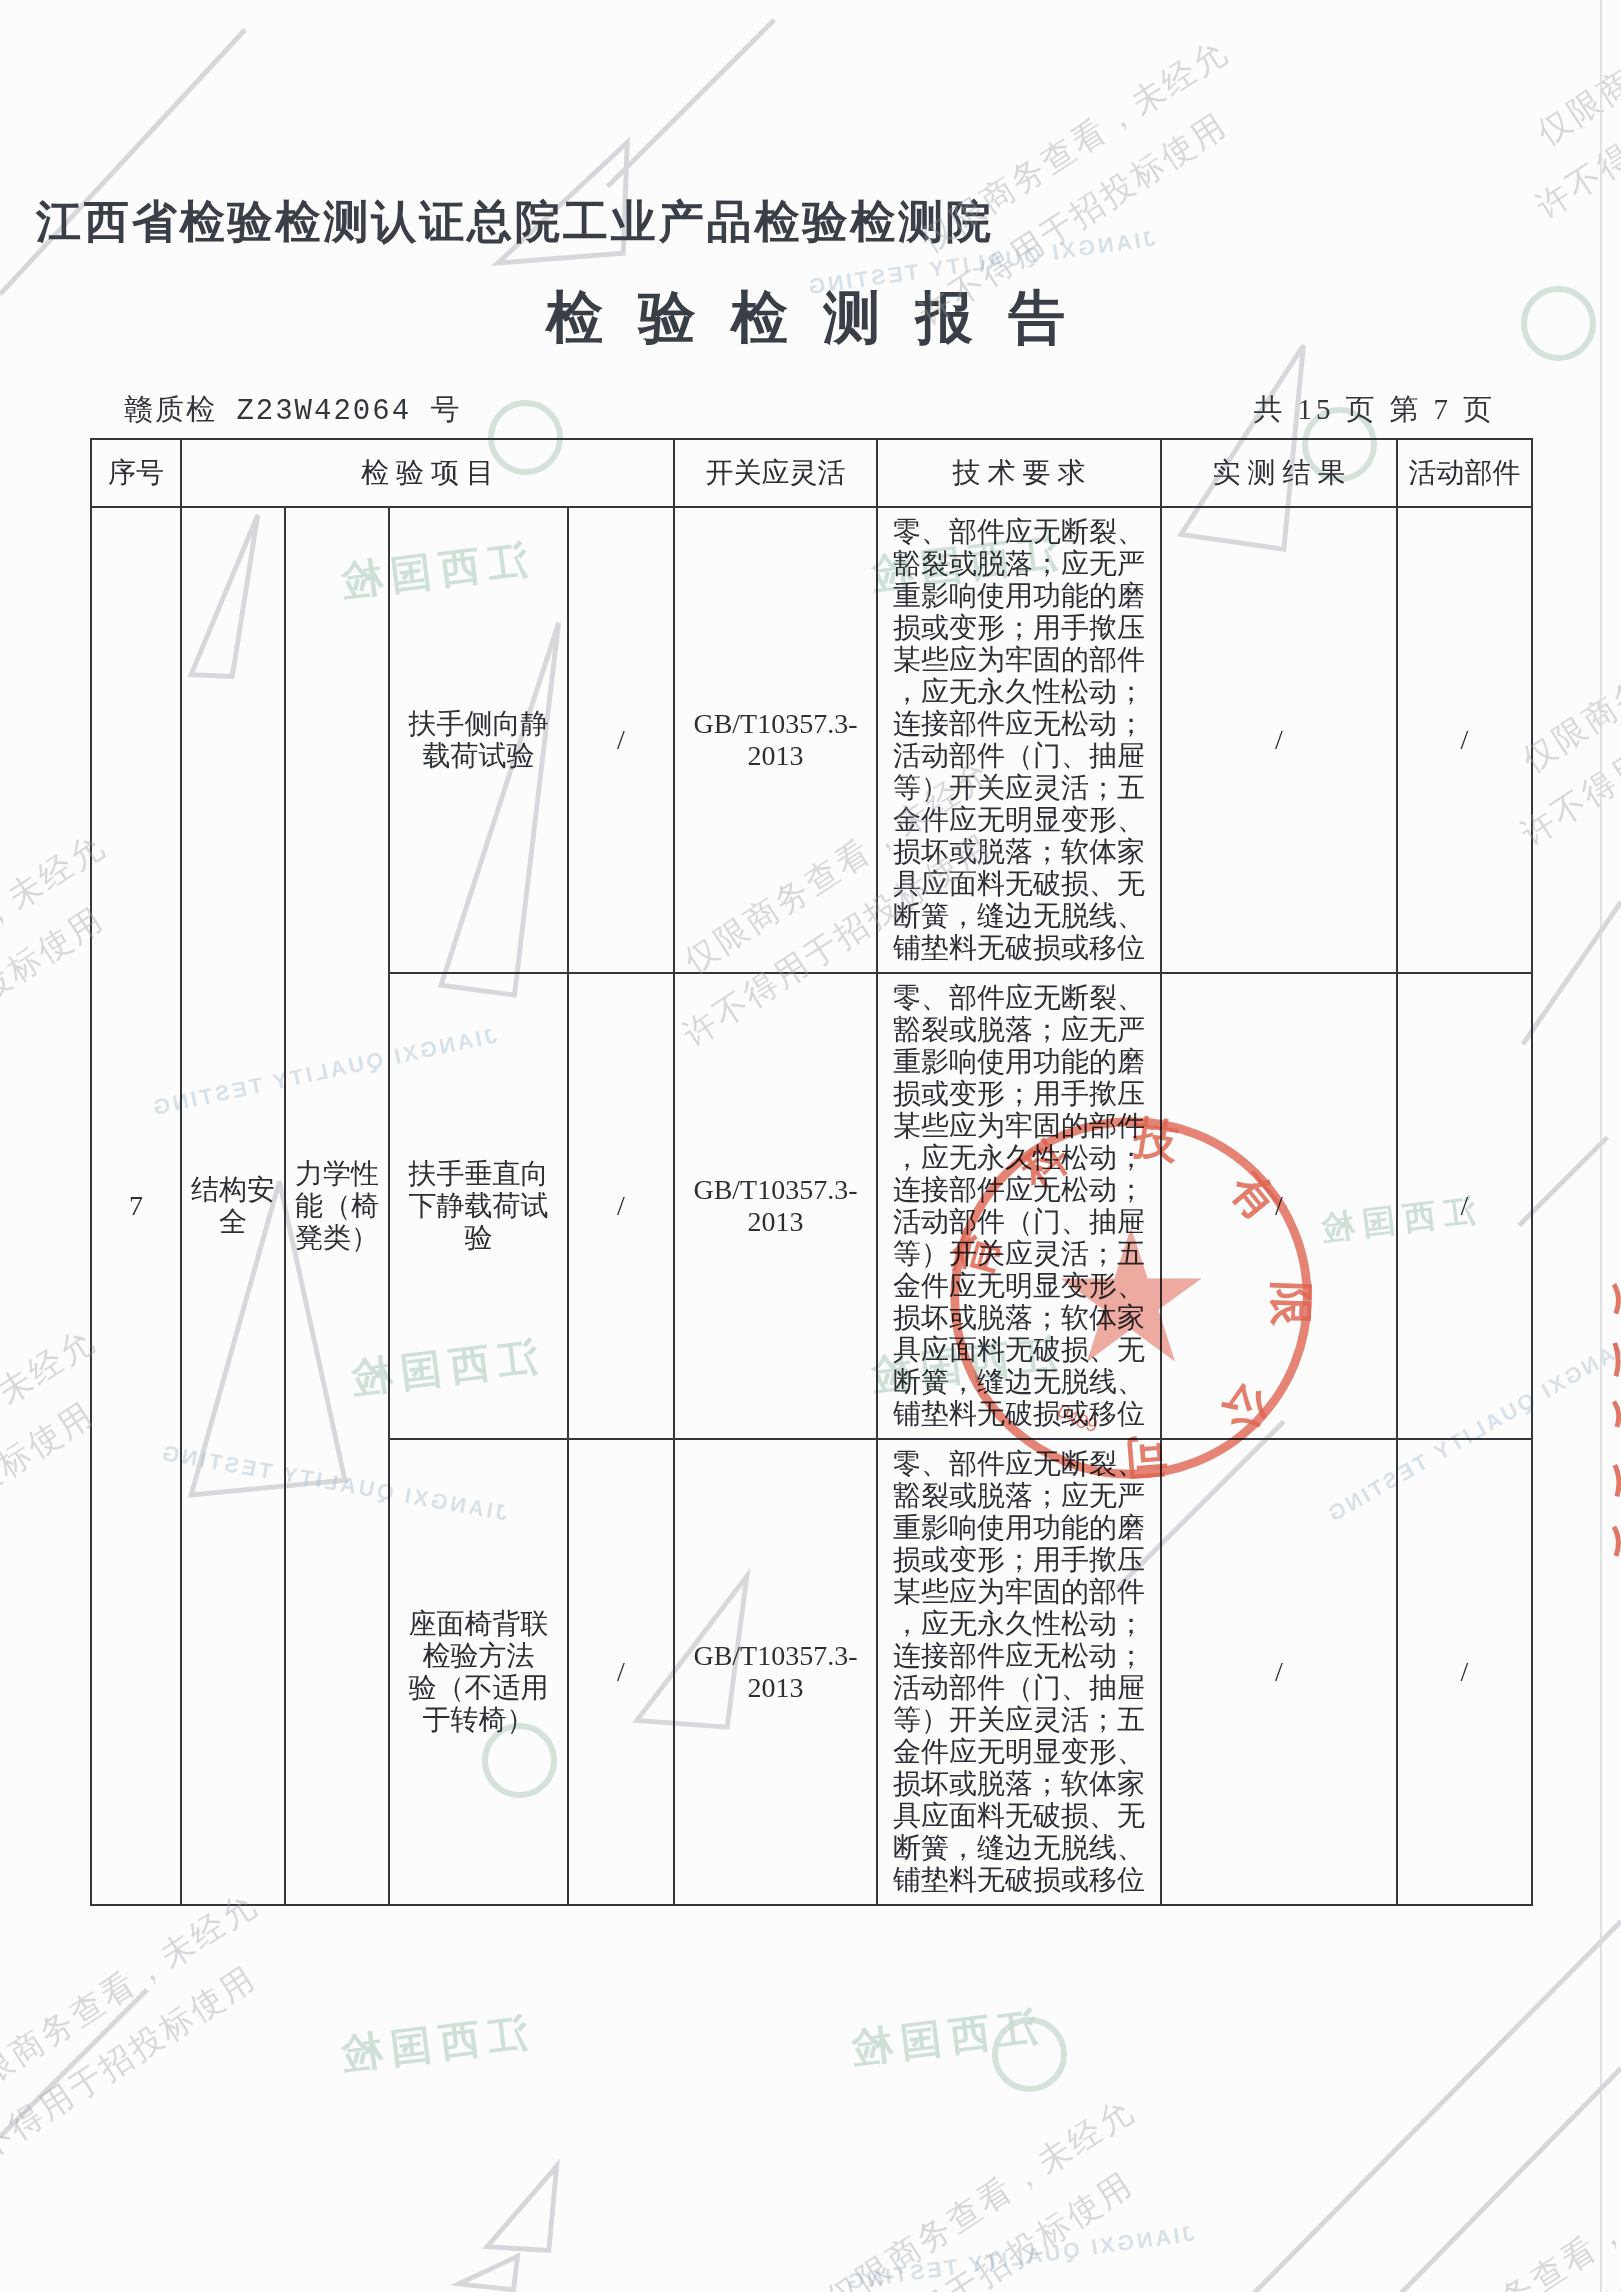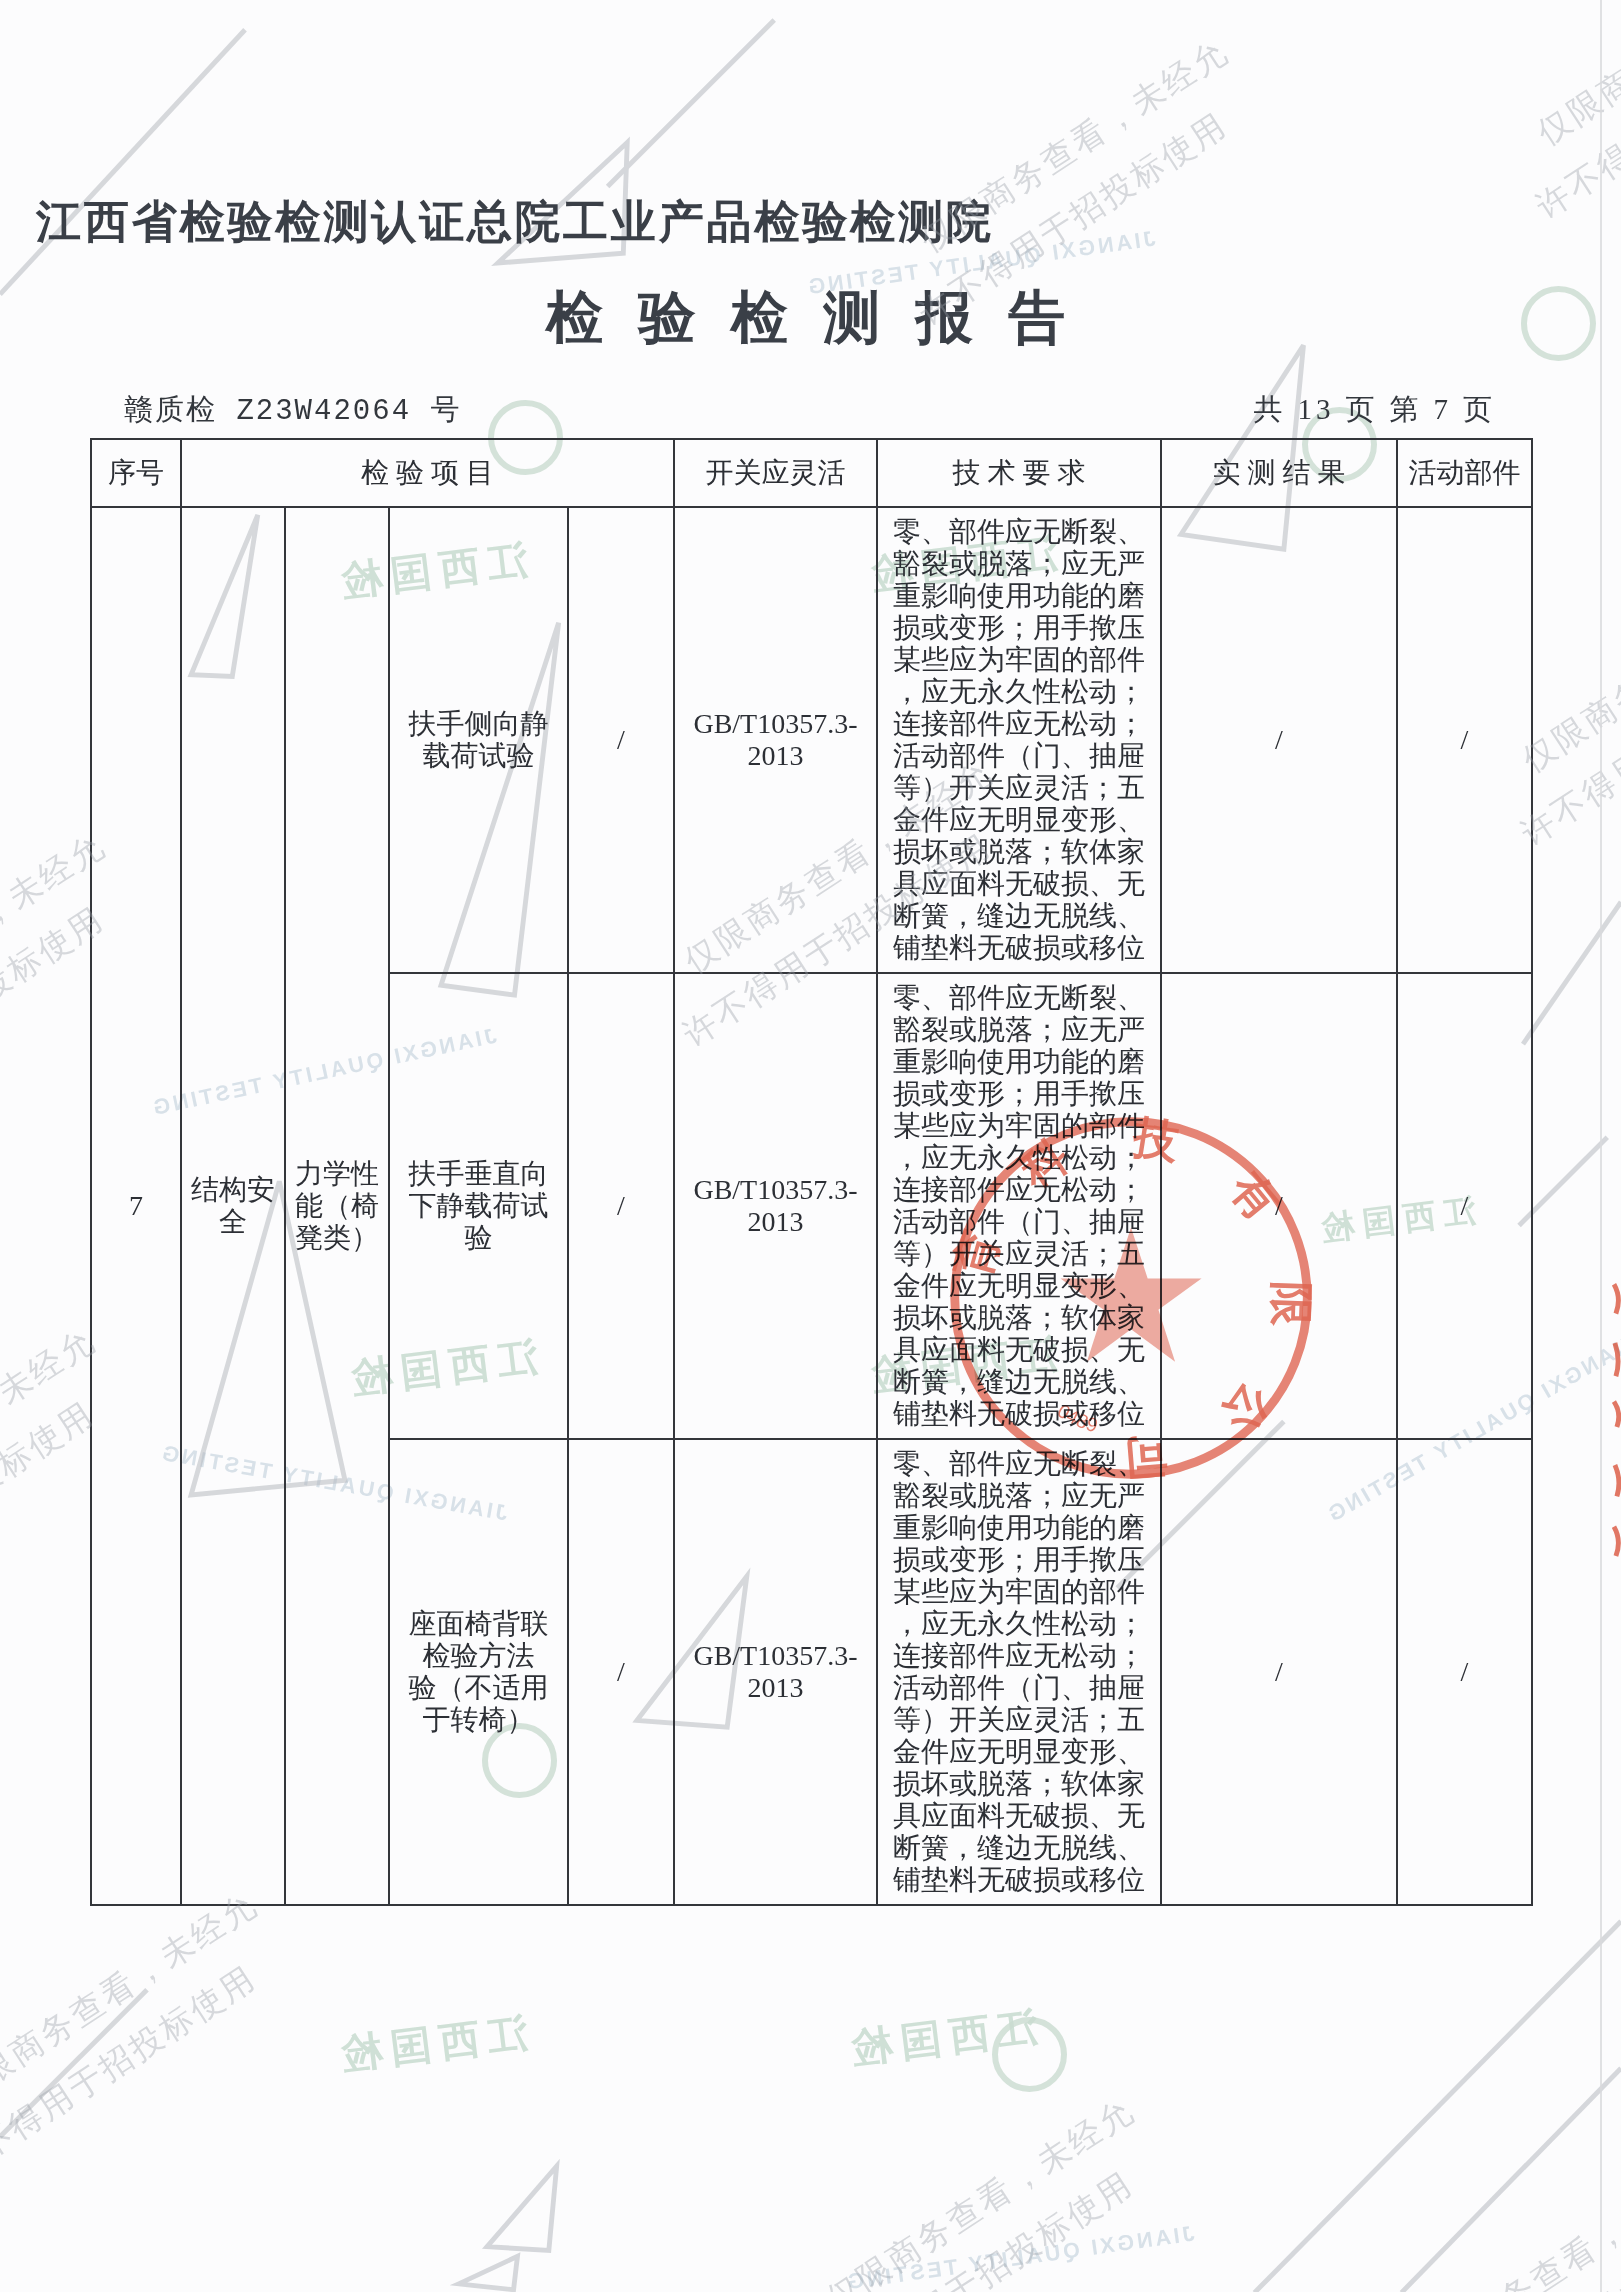--- a/index.html
+++ b/index.html
@@ -120,21 +120,21 @@
       <line x1="1140" y1="1620" x2="1310" y2="1450"></line>
       <line x1="1280" y1="2339" x2="1654" y2="1960"></line>
       <line x1="1430" y1="2339" x2="1654" y2="2110"></line>
       <line x1="0" y1="2180" x2="150" y2="2030"></line>
     </g>
   </svg>
 
   <div class="org-title">江西省检验检测认证总院工业产品检验检测院</div>
   <div class="report-title">检 验 检 测 报 告</div>
   <div class="report-no">赣质检 Z23W42064 号</div>
-  <div class="page-info">共 13 页 第 7 页</div>
+  <div class="page-info">共 15 页 第 7 页</div>
 
   <table class="report">
     <colgroup>
       <col style="width:90px">
         <col style="width:104px">
         <col style="width:104px">
       <col style="width:179px">
         <col style="width:106px">
         <col style="width:203px">
       <col style="width:284px">

